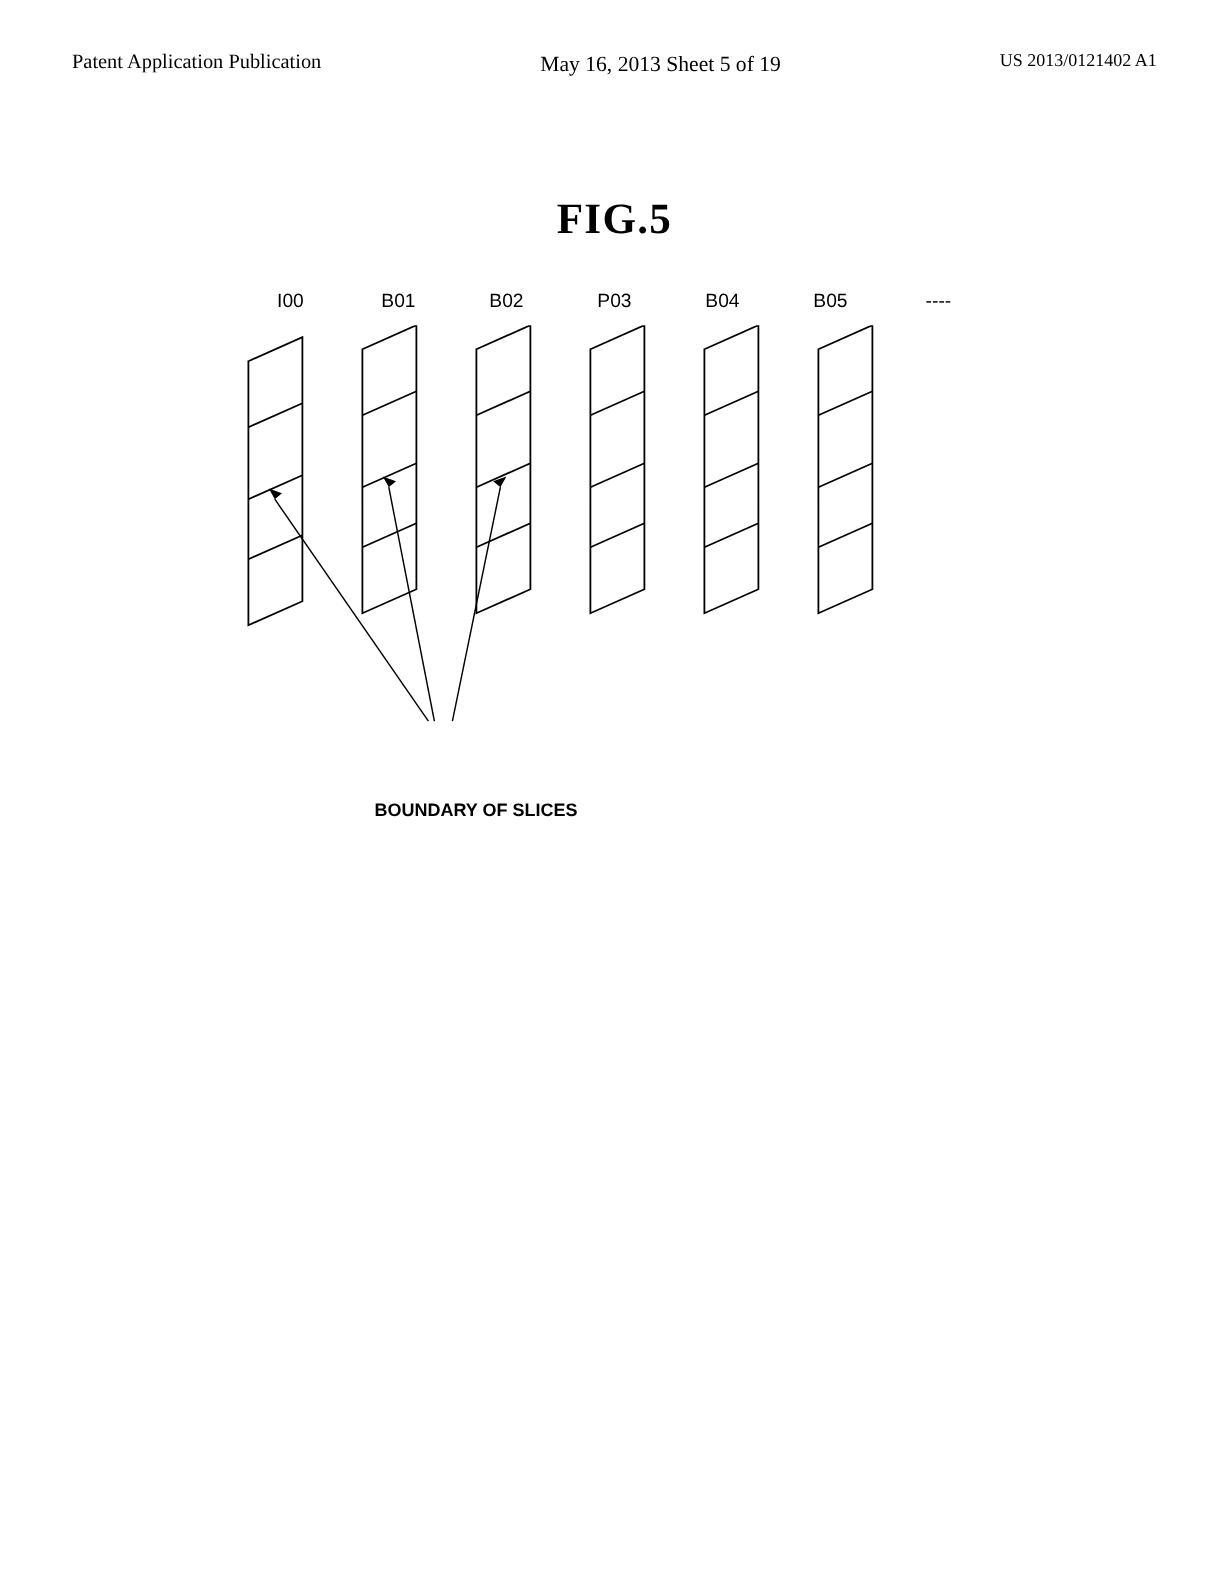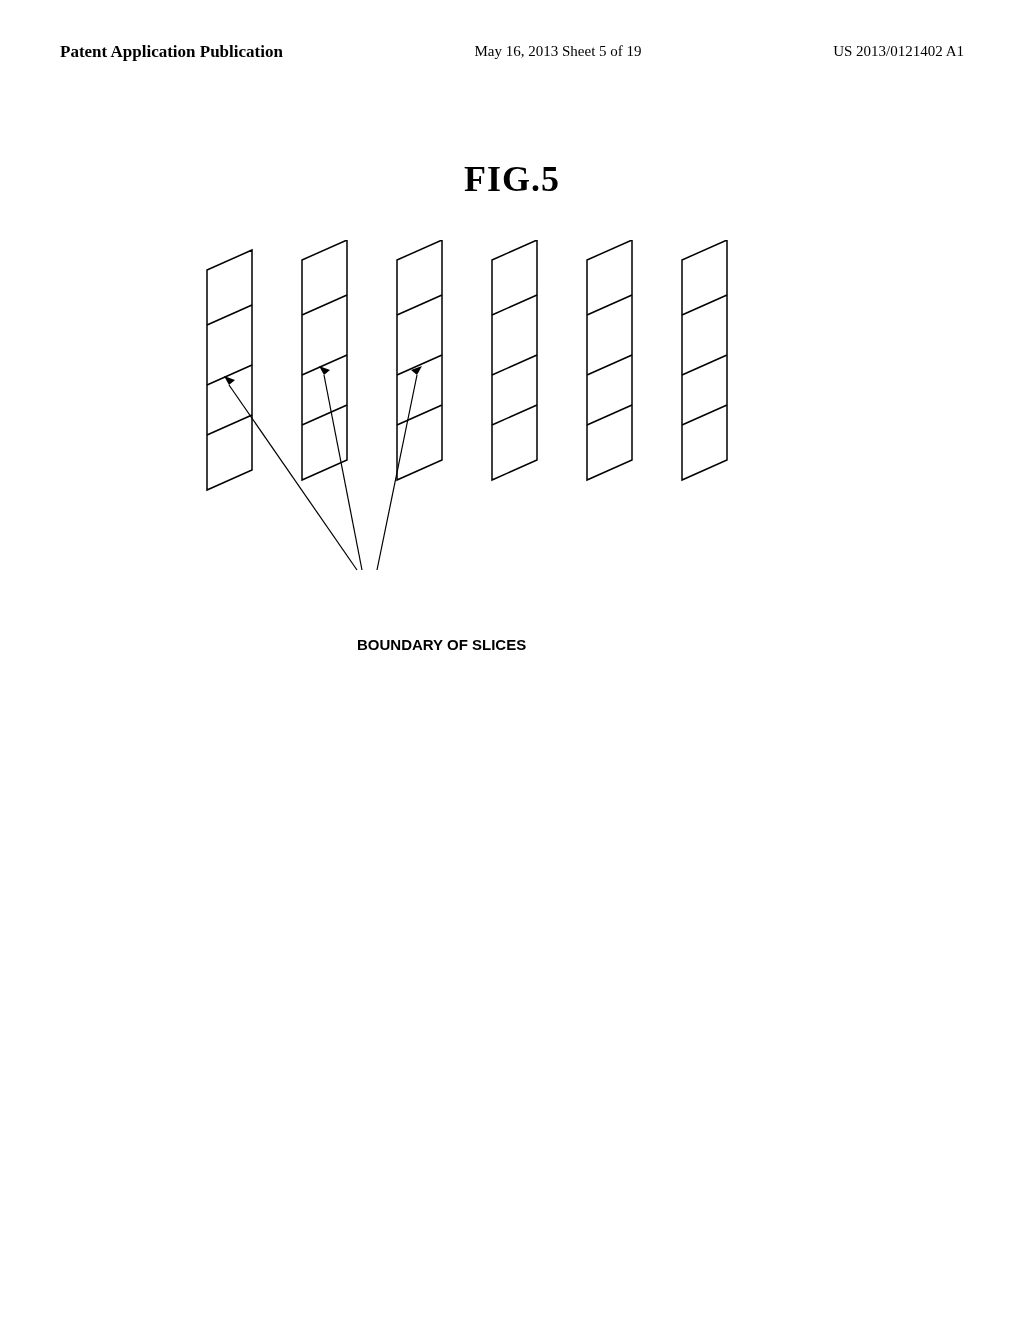--- a/index.html
+++ b/index.html
@@ -14,26 +14,26 @@
 
     .header {
       display: flex;
       justify-content: space-between;
       align-items: flex-start;
       padding: 40px 60px 0 60px;
     }
 
     .header-left {
       font-size: 17px;
-      font-weight: bold;
+      font-weight: normal;
       line-height: 1.4;
     }
 
     .header-center {
-      font-size: 15px;
+      font-size: 18px;
       text-align: center;
       line-height: 1.5;
     }
 
     .header-right {
       font-size: 15px;
       text-align: center;
       line-height: 1.5;
     }
 
@@ -84,36 +84,44 @@
 
     .boundary-label {
       position: absolute;
       left: 150px;
       top: 10px;
       font-size: 15px;
       font-family: Arial, sans-serif;
       font-weight: bold;
       text-align: center;
       line-height: 1.3;
-      margin-left: 45px;
     }
   </style>
 </head>
 <body>
 
 <div class="header">
   <div class="header-left">Patent Application Publication</div>
   <div class="header-center">May 16, 2013  Sheet 5 of 19</div>
   <div class="header-right">US 2013/0121402 A1</div>
 </div>
 
 <div class="figure-title">FIG.5</div>
 
 <div class="diagram-container">
 
+  <div class="frame-labels">
+    <div class="frame-label">I00</div>
+    <div class="frame-label">B01</div>
+    <div class="frame-label">B02</div>
+    <div class="frame-label">P03</div>
+    <div class="frame-label">B04</div>
+    <div class="frame-label">B05</div>
+    <div class="frame-label">----</div>
+  </div>
 
   <div class="frames-svg-area">
     <svg width="700" height="380" viewBox="0 0 700 380" xmlns="http://www.w3.org/2000/svg">
 
       <g>
 
         <polygon points="45,30 90,10 90,230 45,250" fill="white" stroke="black" stroke-width="1.5"></polygon>
 
         <line x1="45" y1="85" x2="90" y2="65" stroke="black" stroke-width="1.5"></line>
         <line x1="45" y1="145" x2="90" y2="125" stroke="black" stroke-width="1.5"></line>

